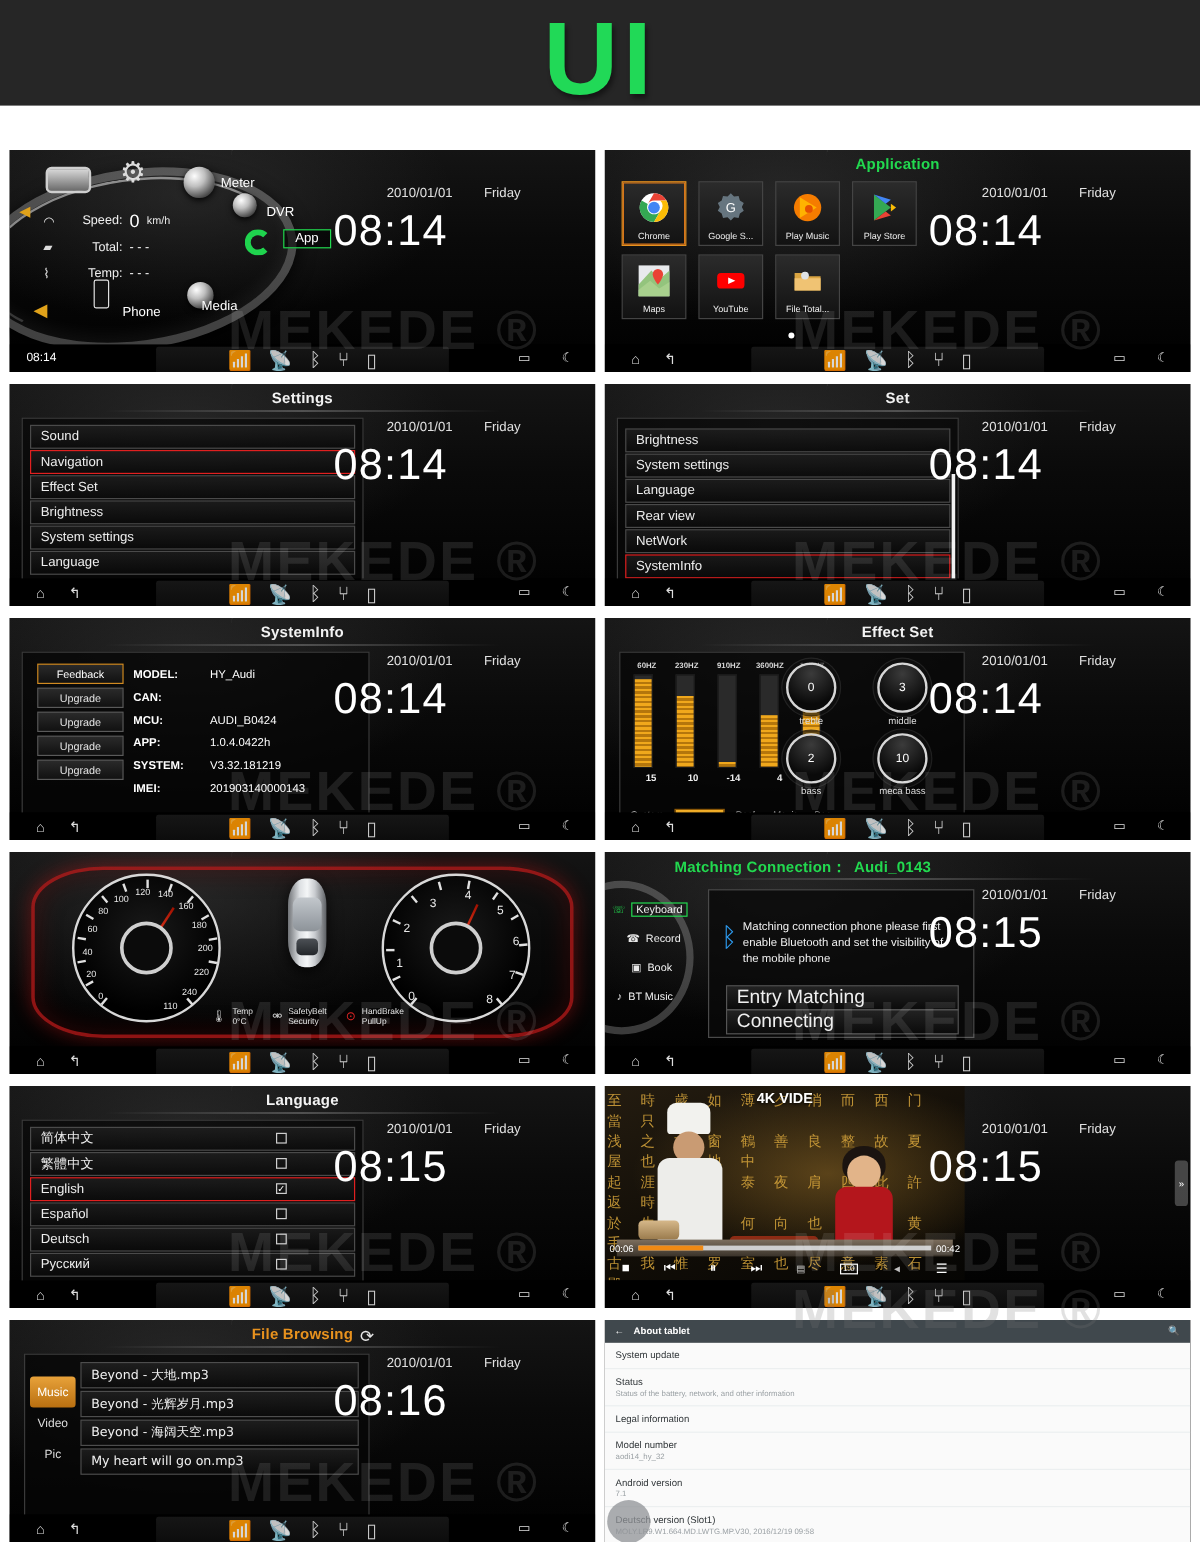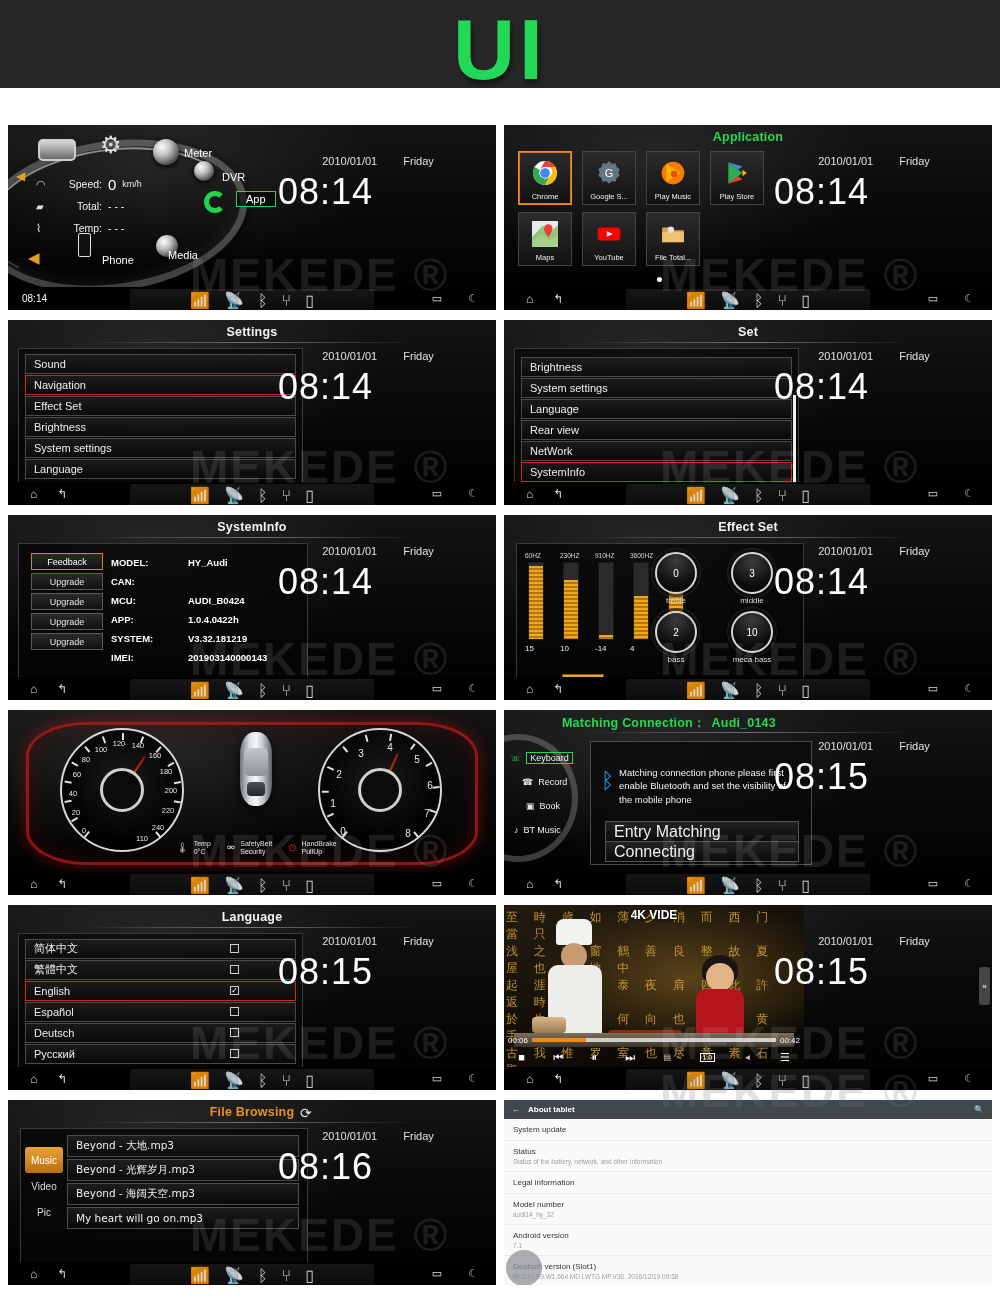--- a/index.html
+++ b/index.html
@@ -160,25 +160,25 @@
   .si-btns { position:absolute; left:12px; top:9px; width:72px; }
   .si-btn {
     height:17px; margin-bottom:3px; border:1px solid #5a5a5a;
     background: linear-gradient(180deg,#2a2a2a,#111);
     font-size:9px; color:#e4e4e4; display:flex; align-items:center; justify-content:center;
   }
   .si-btn.focus { border-color:#d08a22; color:#fff; }
   .si-rows { position:absolute; left:92px; top:9px; font-size:9.5px; }
   .si-row { display:flex; height:19px; align-items:center; }
   .si-k { width:62px; text-align:left; font-weight:bold; color:#fff; }
-  .si-v { margin-left:15px; font-weight:bold; color:#fff; }
+  .si-v { margin-left:2px; font-weight:normal; color:#fff; }
   
   .eq-box { position:absolute; left:12px; top:28px; width:288px; height:150px; border:1px solid #3a3a3a; background:rgba(6,6,6,.8); z-index:3; }
   .eq-bands { position:absolute; left:8px; top:8px; display:flex; gap:13px; }
-  .eq-band { width:22px; text-align:left; }
+  .eq-band { width:22px; text-align:right;font-weight:bold; }
   .eq-hz { font-size:6.5px; color:#d8d8d8; margin-bottom:3px; }
   .eq-track { width:16px; height:78px; margin:0 auto; background:#2a2a2a; position:relative; border:1px solid #1a1a1a; }
   .eq-fill { position:absolute; bottom:0; left:0; width:100%;
     background: repeating-linear-gradient(180deg,#f0a81c 0 2px,#b4760c 2px 4px); }
   .eq-val { font-size:8px; color:#eee; margin-top:4px; }
   .eq-presets { position:absolute; left:4px; bottom:5px; display:flex; gap:5px; font-size:8px; font-style:italic; color:#ddd; }
   .eq-preset { padding:1px 4px; }
   .eq-preset.sel { background: linear-gradient(180deg,#f3b02a,#c27d0c); color:#241400; border:1px solid #8a5707; }
   .knobs { position:absolute; right:8px; top:8px; width:152px; display:flex; flex-wrap:wrap; gap:6px 10px; }
   .knob-wrap { width:66px; text-align:center; }

